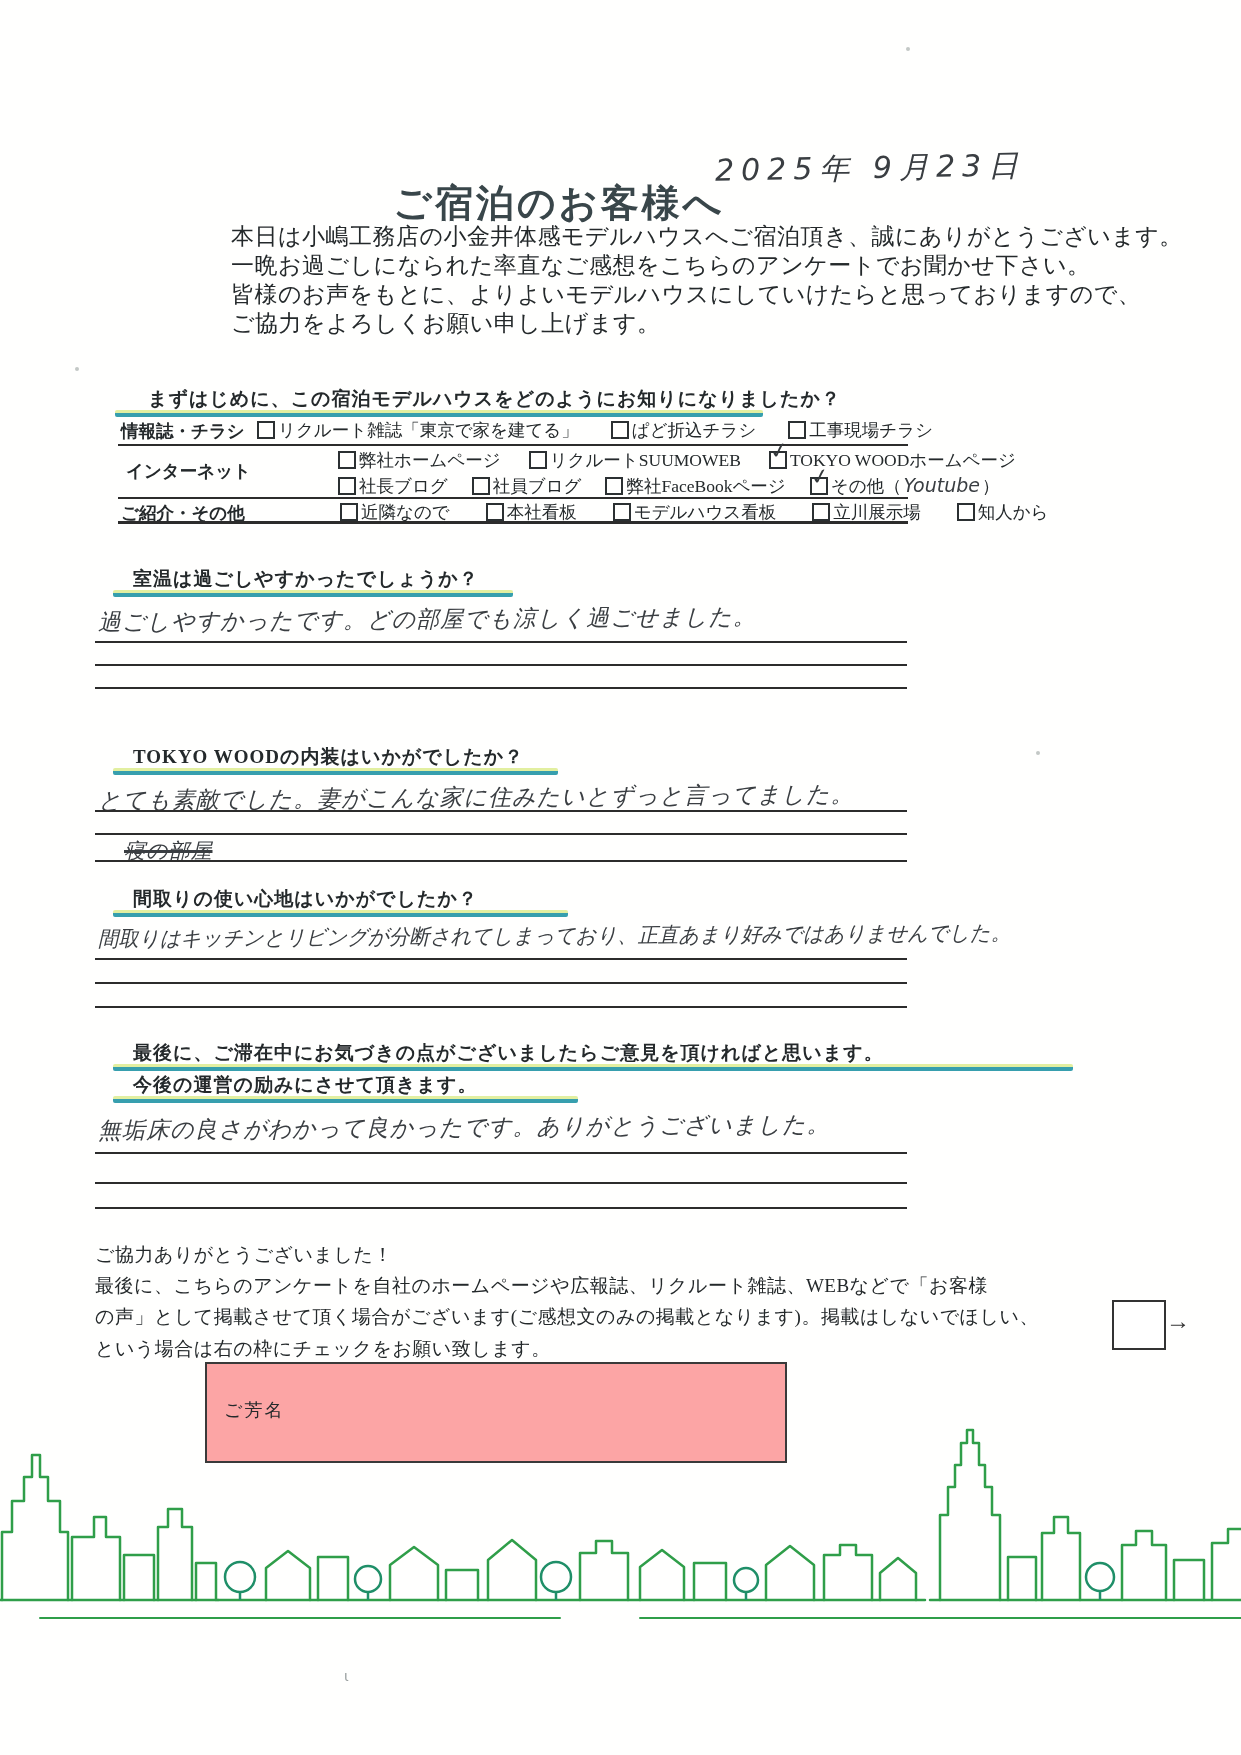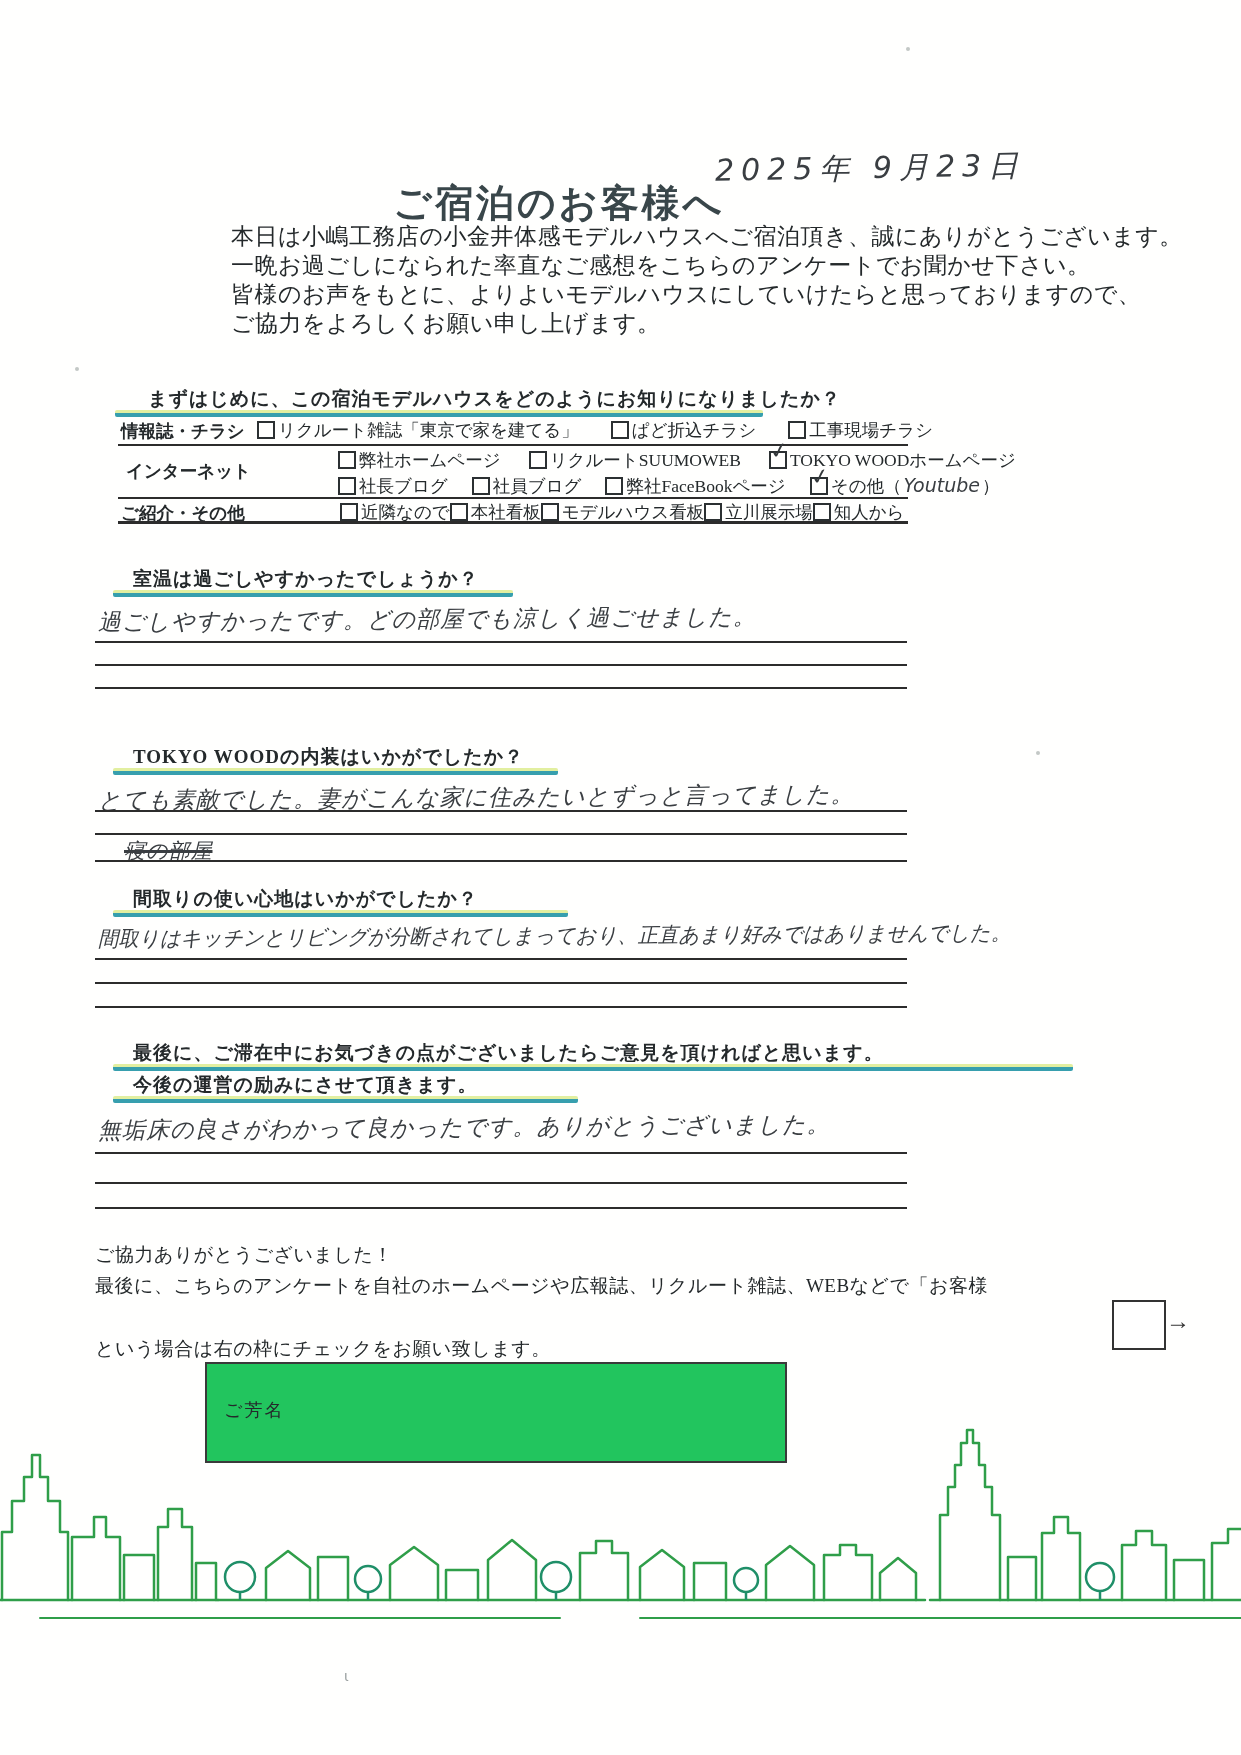--- a/index.html
+++ b/index.html
@@ -36,21 +36,21 @@
   .hw-date{font-size:30px;letter-spacing:7px;transform:rotate(-1deg);}
   .hw-answer{font-size:23px;letter-spacing:1px;transform:rotate(-0.5deg);}
   .hw-tight{font-size:21px;letter-spacing:0;transform:rotate(-0.4deg) scaleX(0.97);transform-origin:left;}
   .hand-inline{font-size:19px;margin:0 2px;}
   .scribble{font-size:21px;text-decoration:line-through;text-decoration-thickness:3px;
             color:#3a3e42;letter-spacing:1px;}
 
   
   .optbox{width:50px;height:46px;border:2px solid #333;background:#fff;}
   .arrow{font-size:24px;color:#333;}
-  .namebox{width:578px;height:97px;border:2px solid #3a3a3a;background:#22c55e;}
+  .namebox{width:578px;height:97px;border:2px solid #3a3a3a;background:#fca5a5;}
   .namebox-label{position:absolute;left:17px;top:34px;font-size:18px;letter-spacing:2px;}
 
   
   .speck{width:4px;height:4px;border-radius:50%;background:#c3c8c6;}
   .scan-mark{font-size:14px;color:#9aa0a0;font-family:"DejaVu Sans",sans-serif;}
 
   svg{display:block;}
 </style>
 </head>
 <body>
@@ -138,21 +138,21 @@
           <span class="mark">✓</span>
         </span>
       <span>その他（</span>
         <span class="handwrite hand-inline">Youtube</span>
         <span>）</span>
     </span>
   </div>
   <div class="abs rule" style="left:118px;top:497px;width:790px;"></div>
 
   <div class="abs cat-label" style="left:121px;top:501px;">ご紹介・その他</div>
-  <div class="abs cb-row" style="left:340px;top:500px;">
+  <div class="abs cb-row" style="left:340px;top:500px;gap:36px;">
     <span class="cbi">
       <span class="cb">
           <span class="mark"></span>
         </span>
       <span>近隣なので</span>
     </span>
     <span class="cbi">
       <span class="cb">
           <span class="mark"></span>
         </span>
@@ -205,20 +205,21 @@
   <div class="abs hlbar" style="left:113px;top:1064px;width:960px;"></div>
   <div class="abs qhead" style="left:133px;top:1072px;">今後の運営の励みにさせて頂きます。</div>
   <div class="abs hlbar" style="left:113px;top:1096px;width:465px;"></div>
   <div class="abs handwrite hw-answer" style="left:98px;top:1112px;">無垢床の良さがわかって良かったです。ありがとうございました。</div>
   <div class="abs rule" style="left:95px;top:1152px;width:812px;"></div>
   <div class="abs rule" style="left:95px;top:1182px;width:812px;"></div>
   <div class="abs rule" style="left:95px;top:1207px;width:812px;"></div>
 
   <div class="abs body-text" style="left:95px;top:1242px;">ご協力ありがとうございました！</div>
   <div class="abs body-text" style="left:95px;top:1273px;">最後に、こちらのアンケートを自社のホームページや広報誌、リクルート雑誌、WEBなどで「お客様</div>
+  <div class="abs body-text" style="left:95px;top:1304px;">の声」として掲載させて頂く場合がございます(ご感想文のみの掲載となります)。掲載はしないでほしい、</div>
   <div class="abs body-text" style="left:95px;top:1336px;">という場合は右の枠にチェックをお願い致します。</div>
   <div class="abs optbox" style="left:1112px;top:1300px;"></div>
   <div class="abs arrow" style="left:1166px;top:1308px;">→</div>
 
   <div class="abs namebox" style="left:205px;top:1362px;">
     <div class="namebox-label">ご芳名</div>
   </div>
 
   <svg class="abs" style="left:0;top:1405px;" width="1241" height="230" viewBox="0 0 1241 230">
     <g fill="none" stroke="#2f9e49" stroke-width="2.5" stroke-linejoin="round" stroke-linecap="round">

